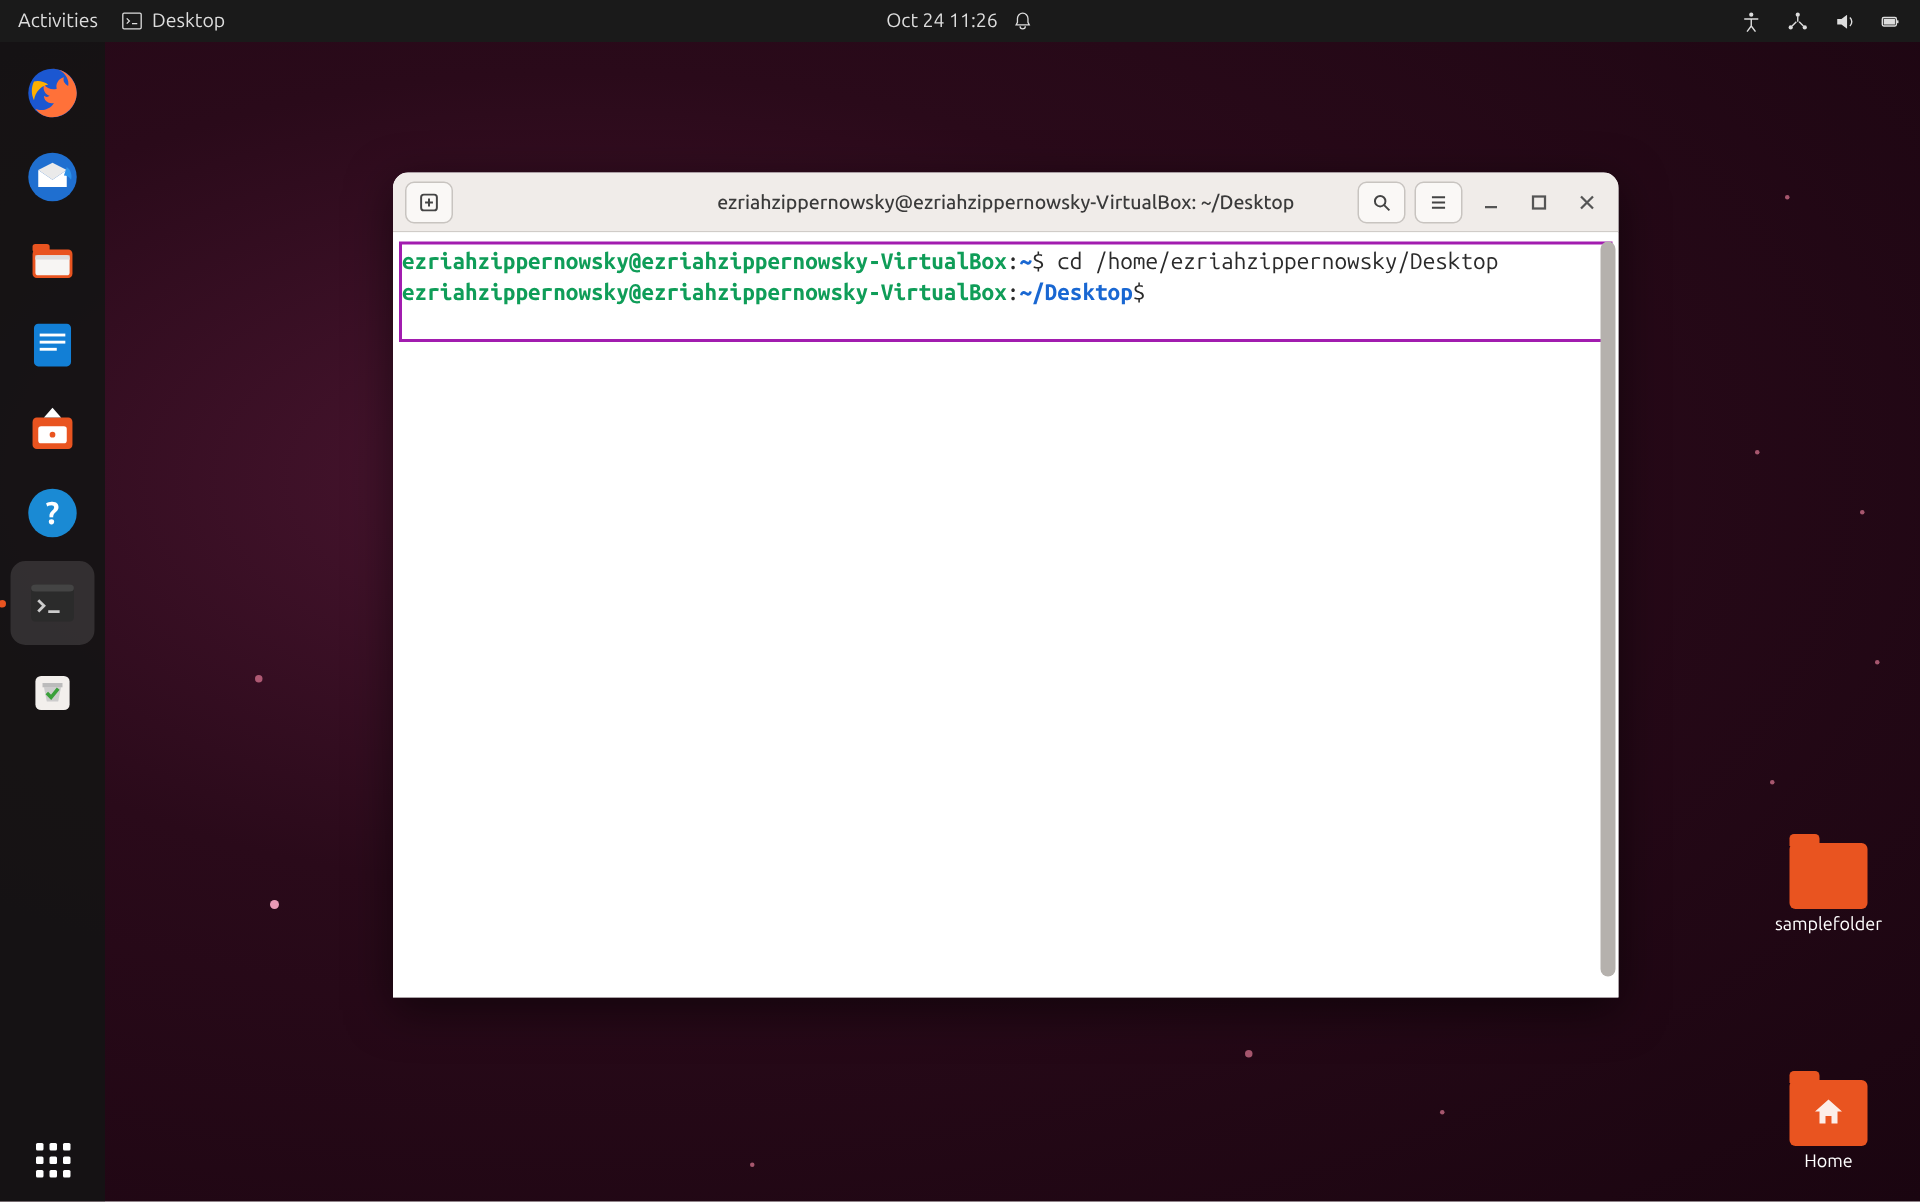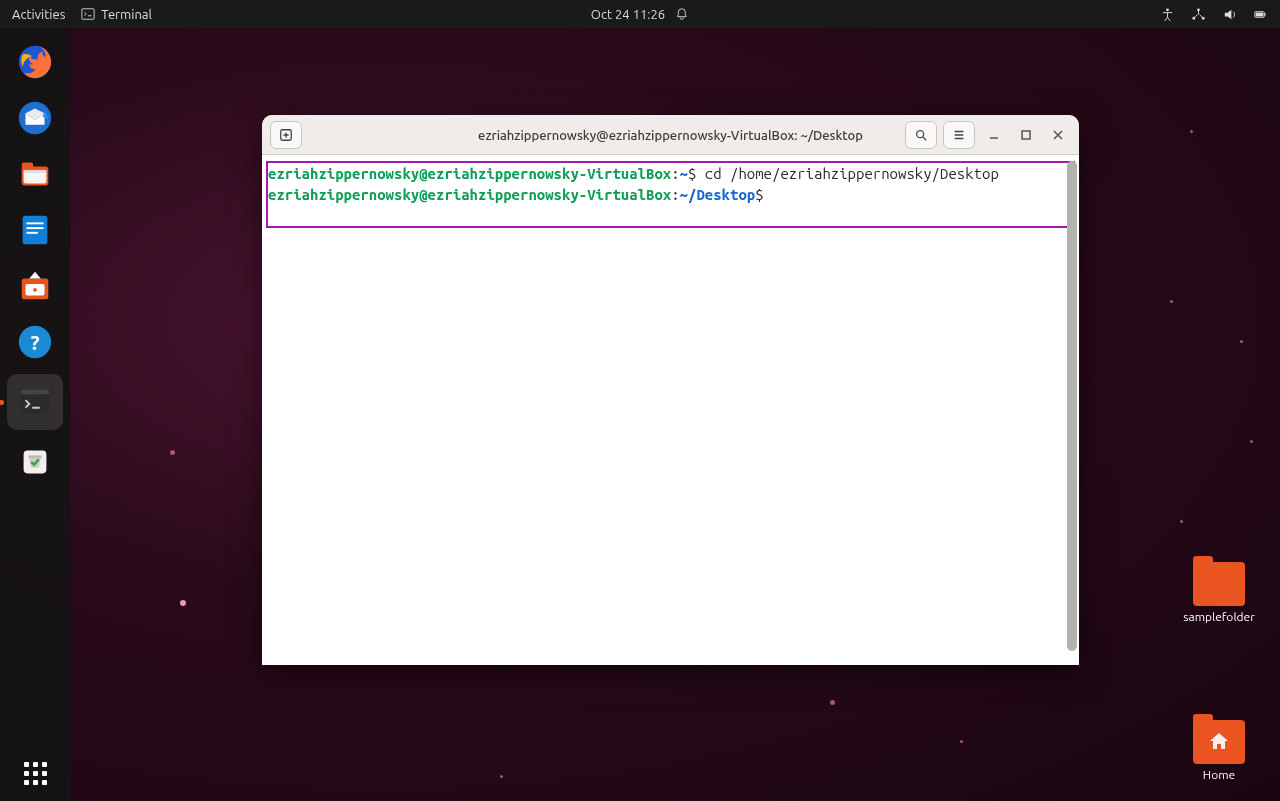--- a/index.html
+++ b/index.html
@@ -207,21 +207,21 @@
 <div class="star" style="top:775px;left:500px"></div>
 
 <div class="topbar">
   <div class="topbar-left">
     <span>Activities</span>
     <span class="app-indicator">
       <svg viewBox="0 0 16 16">
           <rect x="1" y="2" width="14" height="12" rx="1" fill="none" stroke="#ddd"></rect>
           <path d="M4 6l2 2-2 2M8 10h4" stroke="#ddd" fill="none"></path>
         </svg>
-      <span>Terminal</span>
+      <span>Desktop</span>
     </span>
   </div>
   <div class="topbar-center">
     <span>Oct 24  11:26</span>
     <svg viewBox="0 0 16 16">
         <path d="M8 2a4 4 0 0 0-4 4v3l-1 2h10l-1-2V6a4 4 0 0 0-4-4zM6 12a2 2 0 0 0 4 0" fill="none" stroke="#ddd"></path>
       </svg>
   </div>
   <div class="topbar-right">
     <svg viewBox="0 0 16 16">

